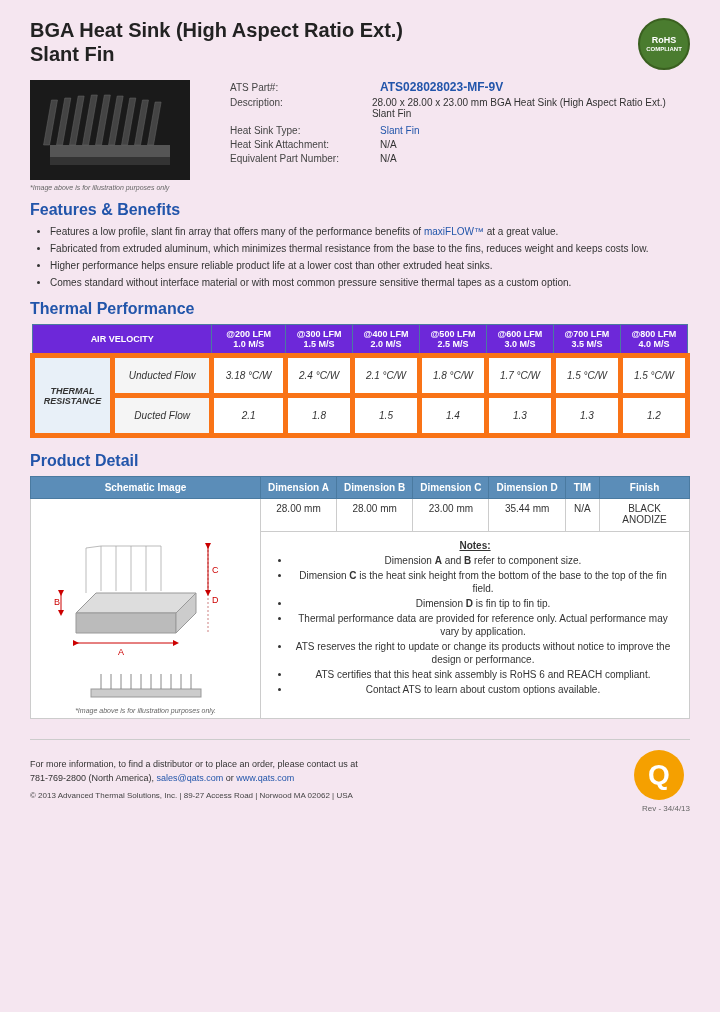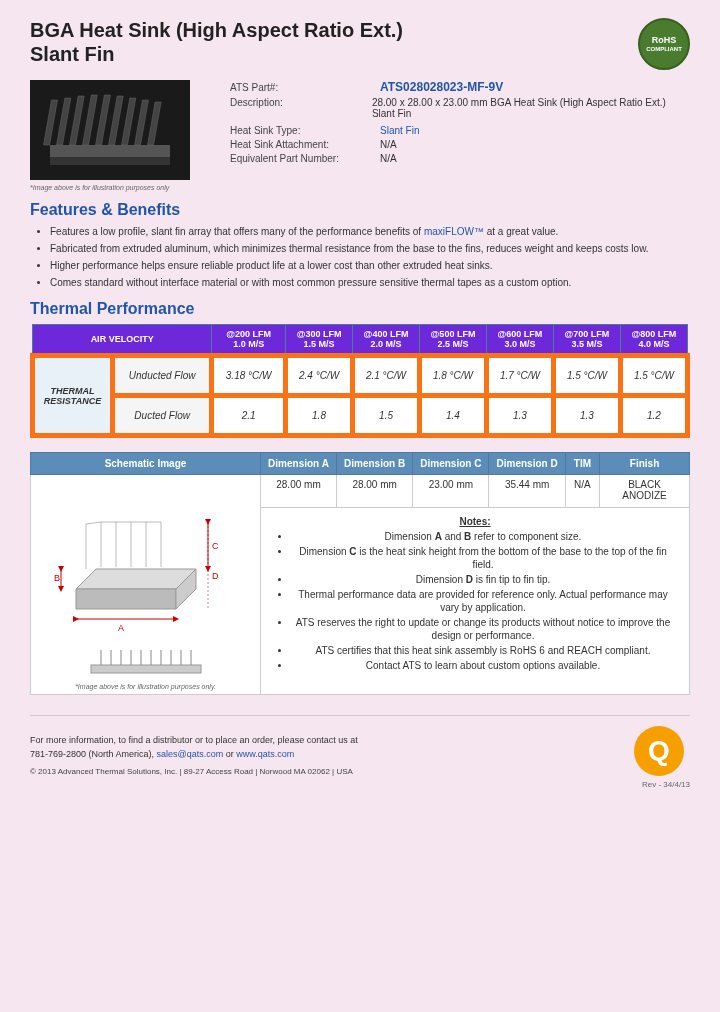--- a/index.html
+++ b/index.html
@@ -394,20 +394,21 @@
         <td>1.8</td>
         <td>1.5</td>
         <td>1.4</td>
         <td>1.3</td>
         <td>1.3</td>
         <td>1.2</td>
       </tr>
     </tbody>
   </table>
 
+  <div class="section-title">Product Detail</div>
   <table class="detail-table">
     <thead>
       <tr>
         <th>Schematic Image</th>
         <th>Dimension A</th>
         <th>Dimension B</th>
         <th>Dimension C</th>
         <th>Dimension D</th>
         <th>TIM</th>
         <th>Finish</th>

